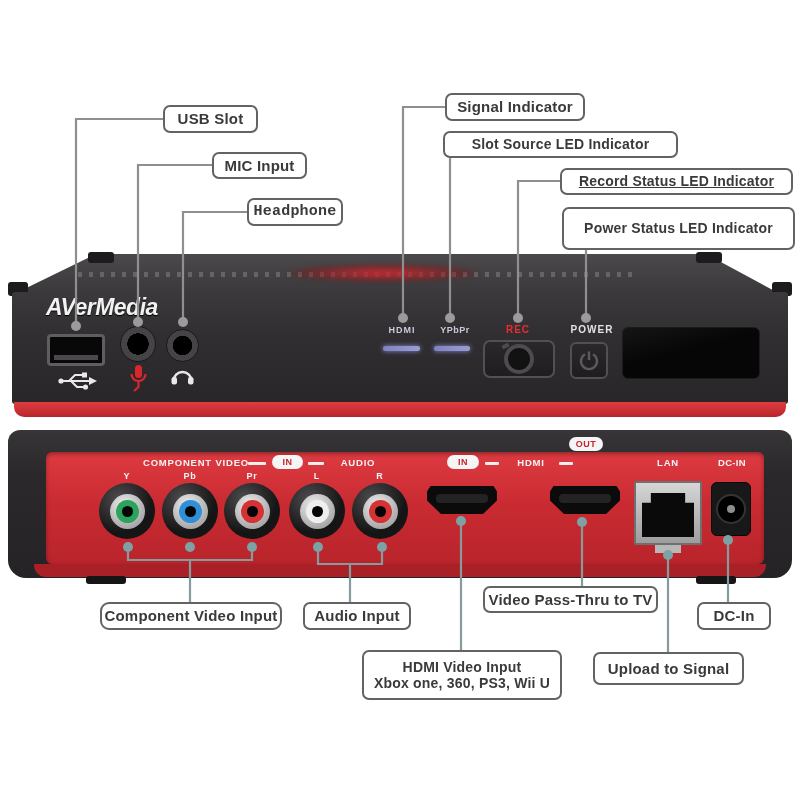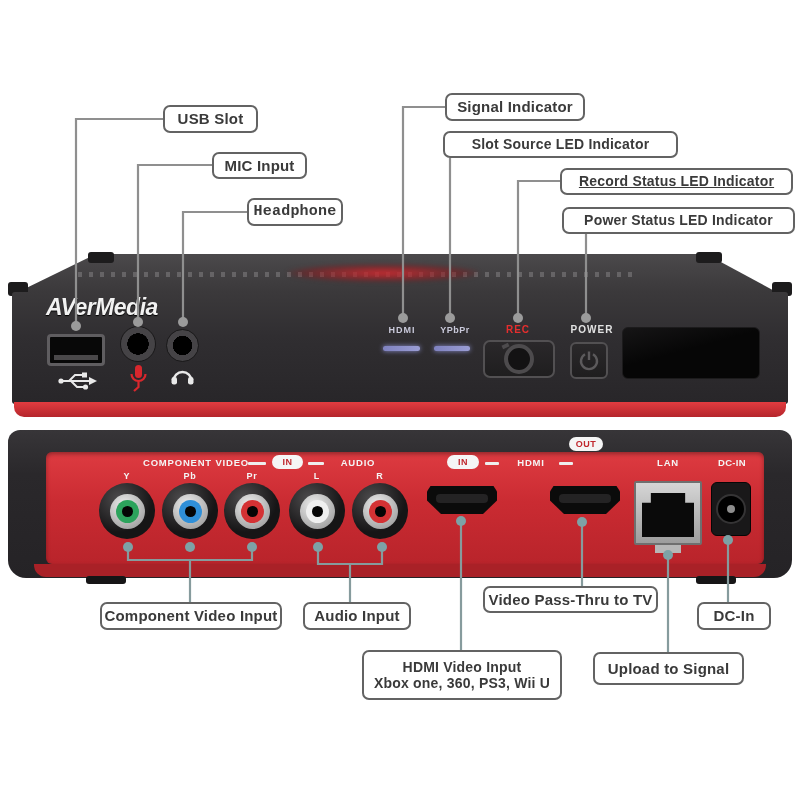--- a/index.html
+++ b/index.html
@@ -280,23 +280,23 @@
     </g>
   </svg>
 
   <div class="callout" style="left:163px;top:105px;width:95px;height:28px;">USB Slot</div>
   <div class="callout" style="left:212px;top:152px;width:95px;height:27px;">MIC Input</div>
   <div class="callout" style="left:247px;top:198px;width:96px;height:28px;font-family:Liberation Mono, monospace;">Headphone</div>
 
   <div class="callout" style="left:445px;top:93px;width:140px;height:28px;">Signal Indicator</div>
   <div class="callout small" style="left:443px;top:131px;width:235px;height:27px;">Slot Source LED Indicator</div>
   <div class="callout small" style="left:560px;top:168px;width:233px;height:27px;text-decoration:underline;">Record Status LED Indicator</div>
-  <div class="callout small" style="left:562px;top:207px;width:233px;height:27px;">Power Status LED Indicator</div>
-
-  <div class="callout" style="left:100px;top:602px;width:182px;height:28px;">Component Video Input</div>
+  <div class="callout small" style="left:562px;top:207px;width:233px;height:43px;">Power Status LED Indicator</div>
+
+  <div class="callout" style="left:100px;top:602px;width:182px;height:28px;border-radius:9px;">Component Video Input</div>
   <div class="callout" style="left:303px;top:602px;width:108px;height:28px;">Audio Input</div>
   <div class="callout" style="left:483px;top:586px;width:175px;height:27px;">Video Pass-Thru to TV</div>
   <div class="callout" style="left:697px;top:602px;width:74px;height:28px;">DC-In</div>
 
   <div class="callout two-line" style="left:362px;top:650px;width:200px;height:50px;">
     <span>HDMI Video Input</span>
     <span>Xbox one, 360, PS3, Wii U</span>
   </div>
   <div class="callout" style="left:593px;top:652px;width:151px;height:33px;">Upload to Signal</div>
 

